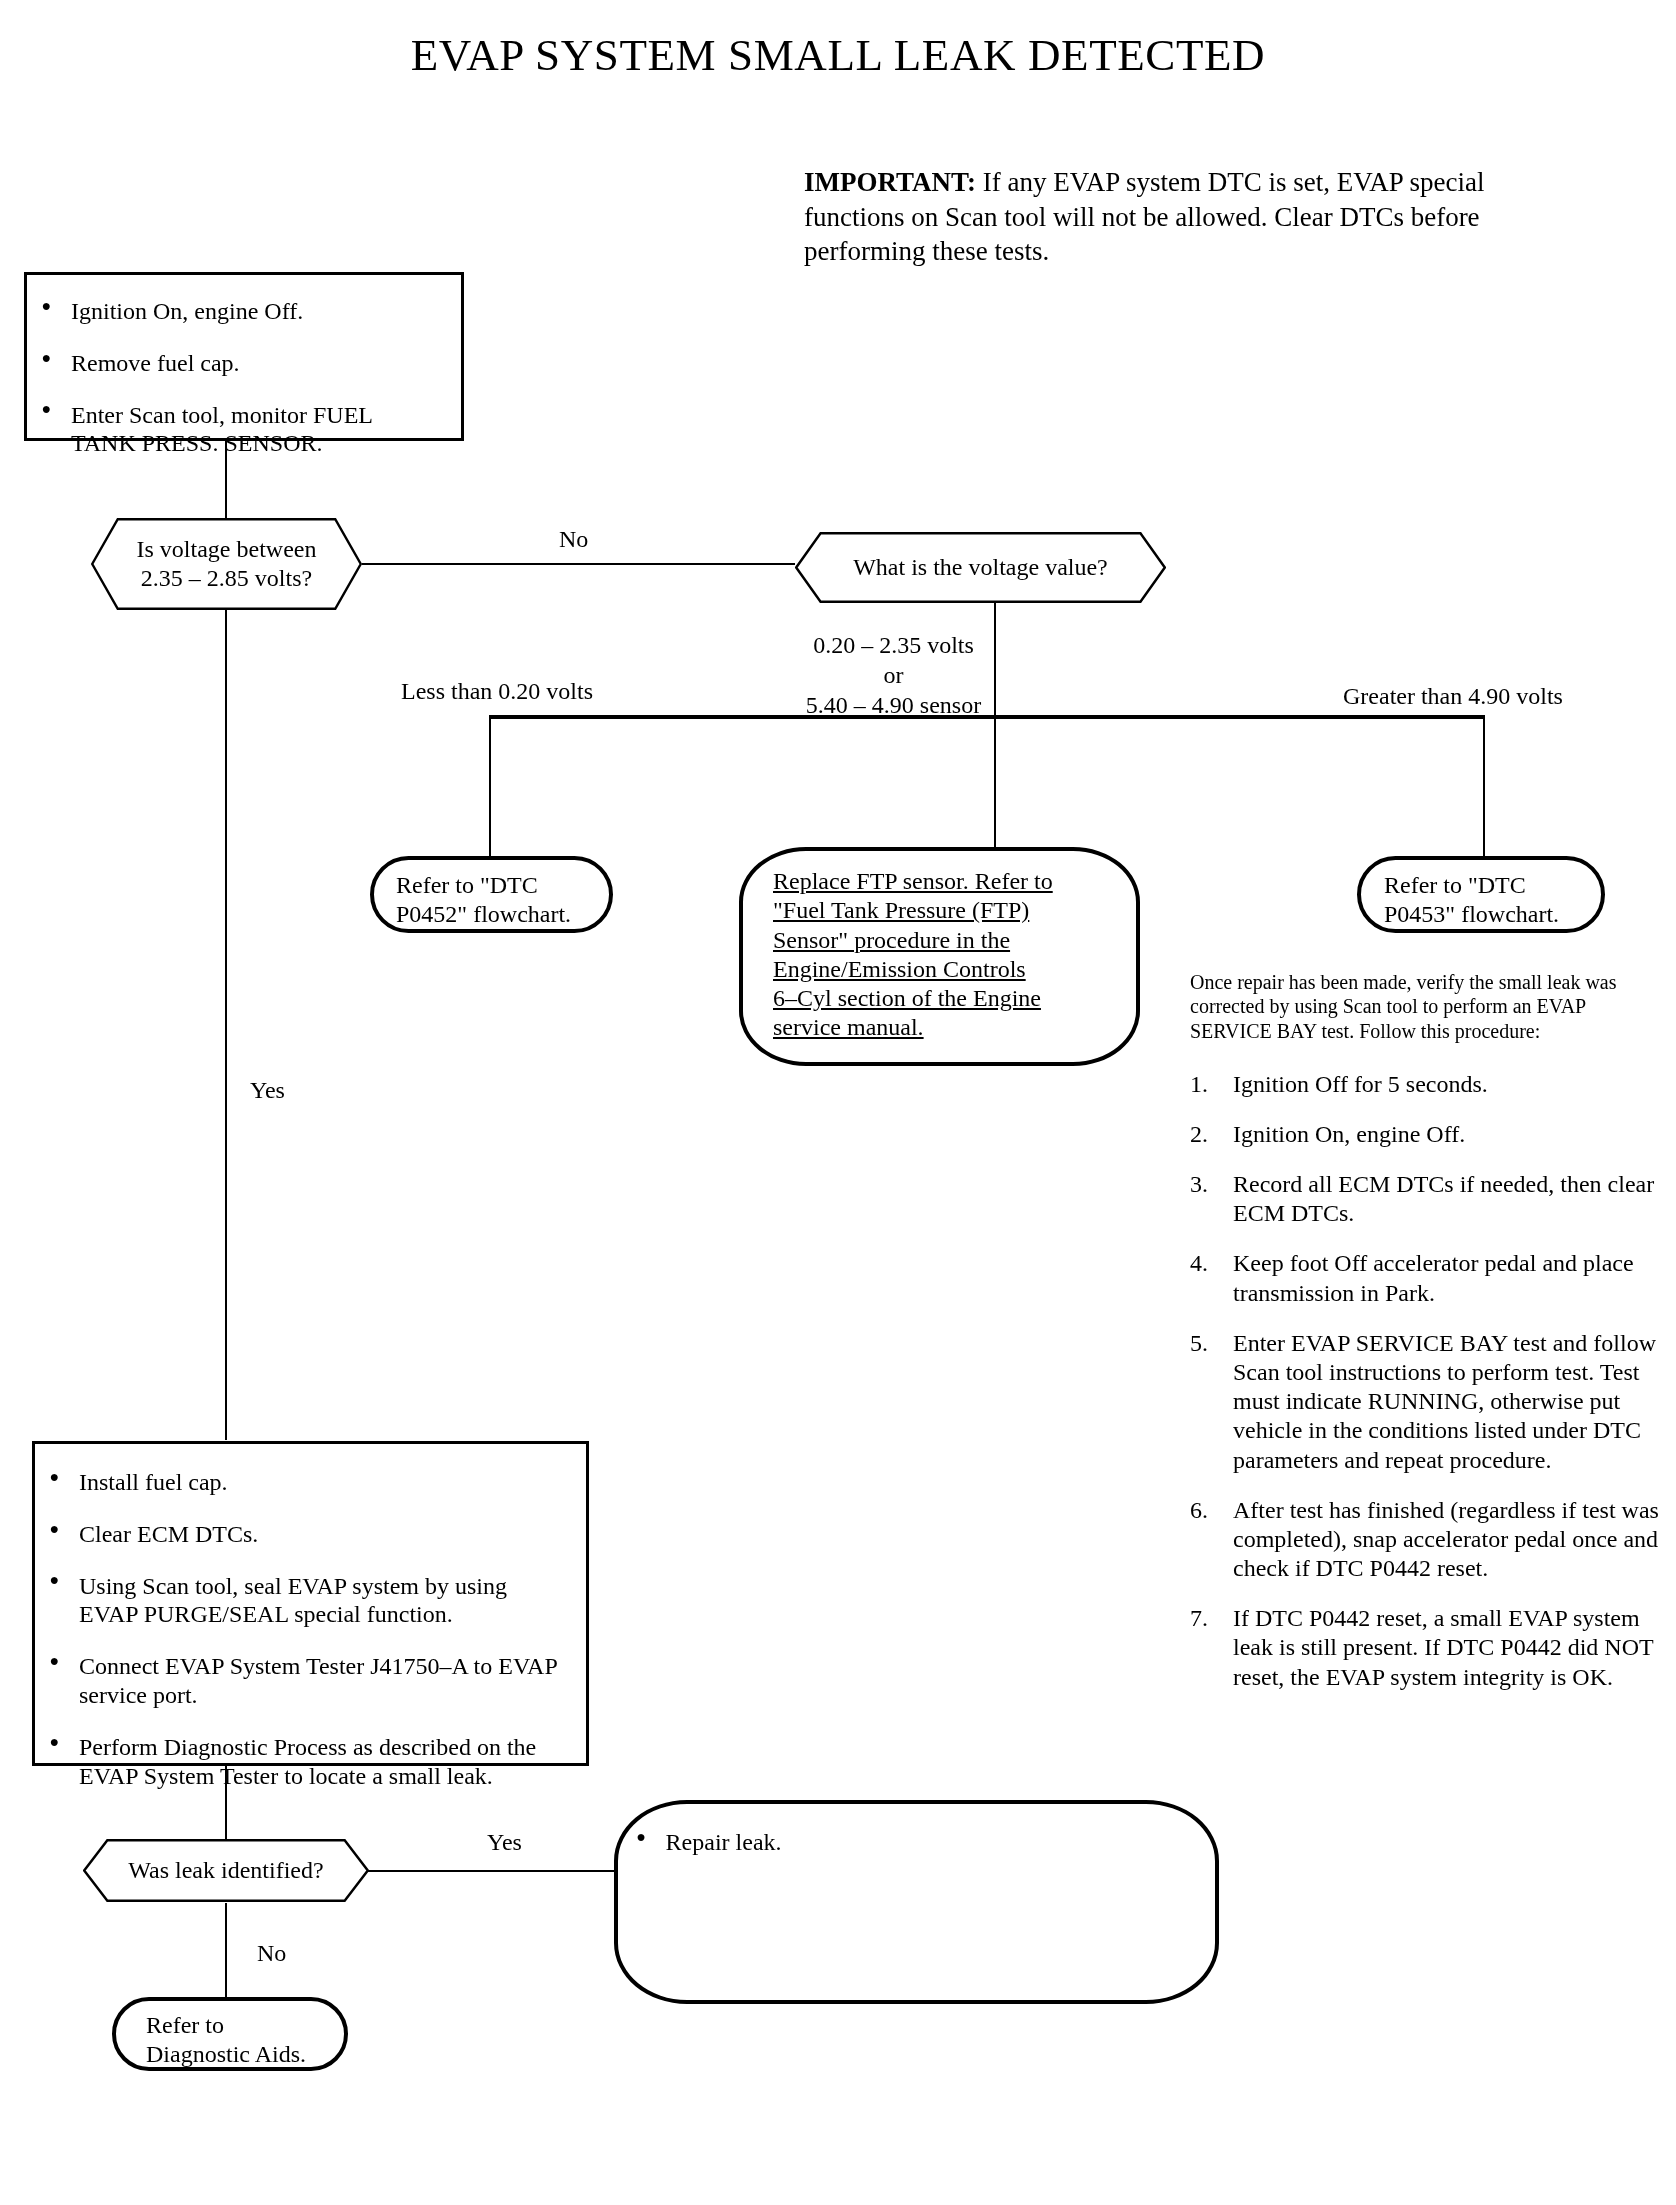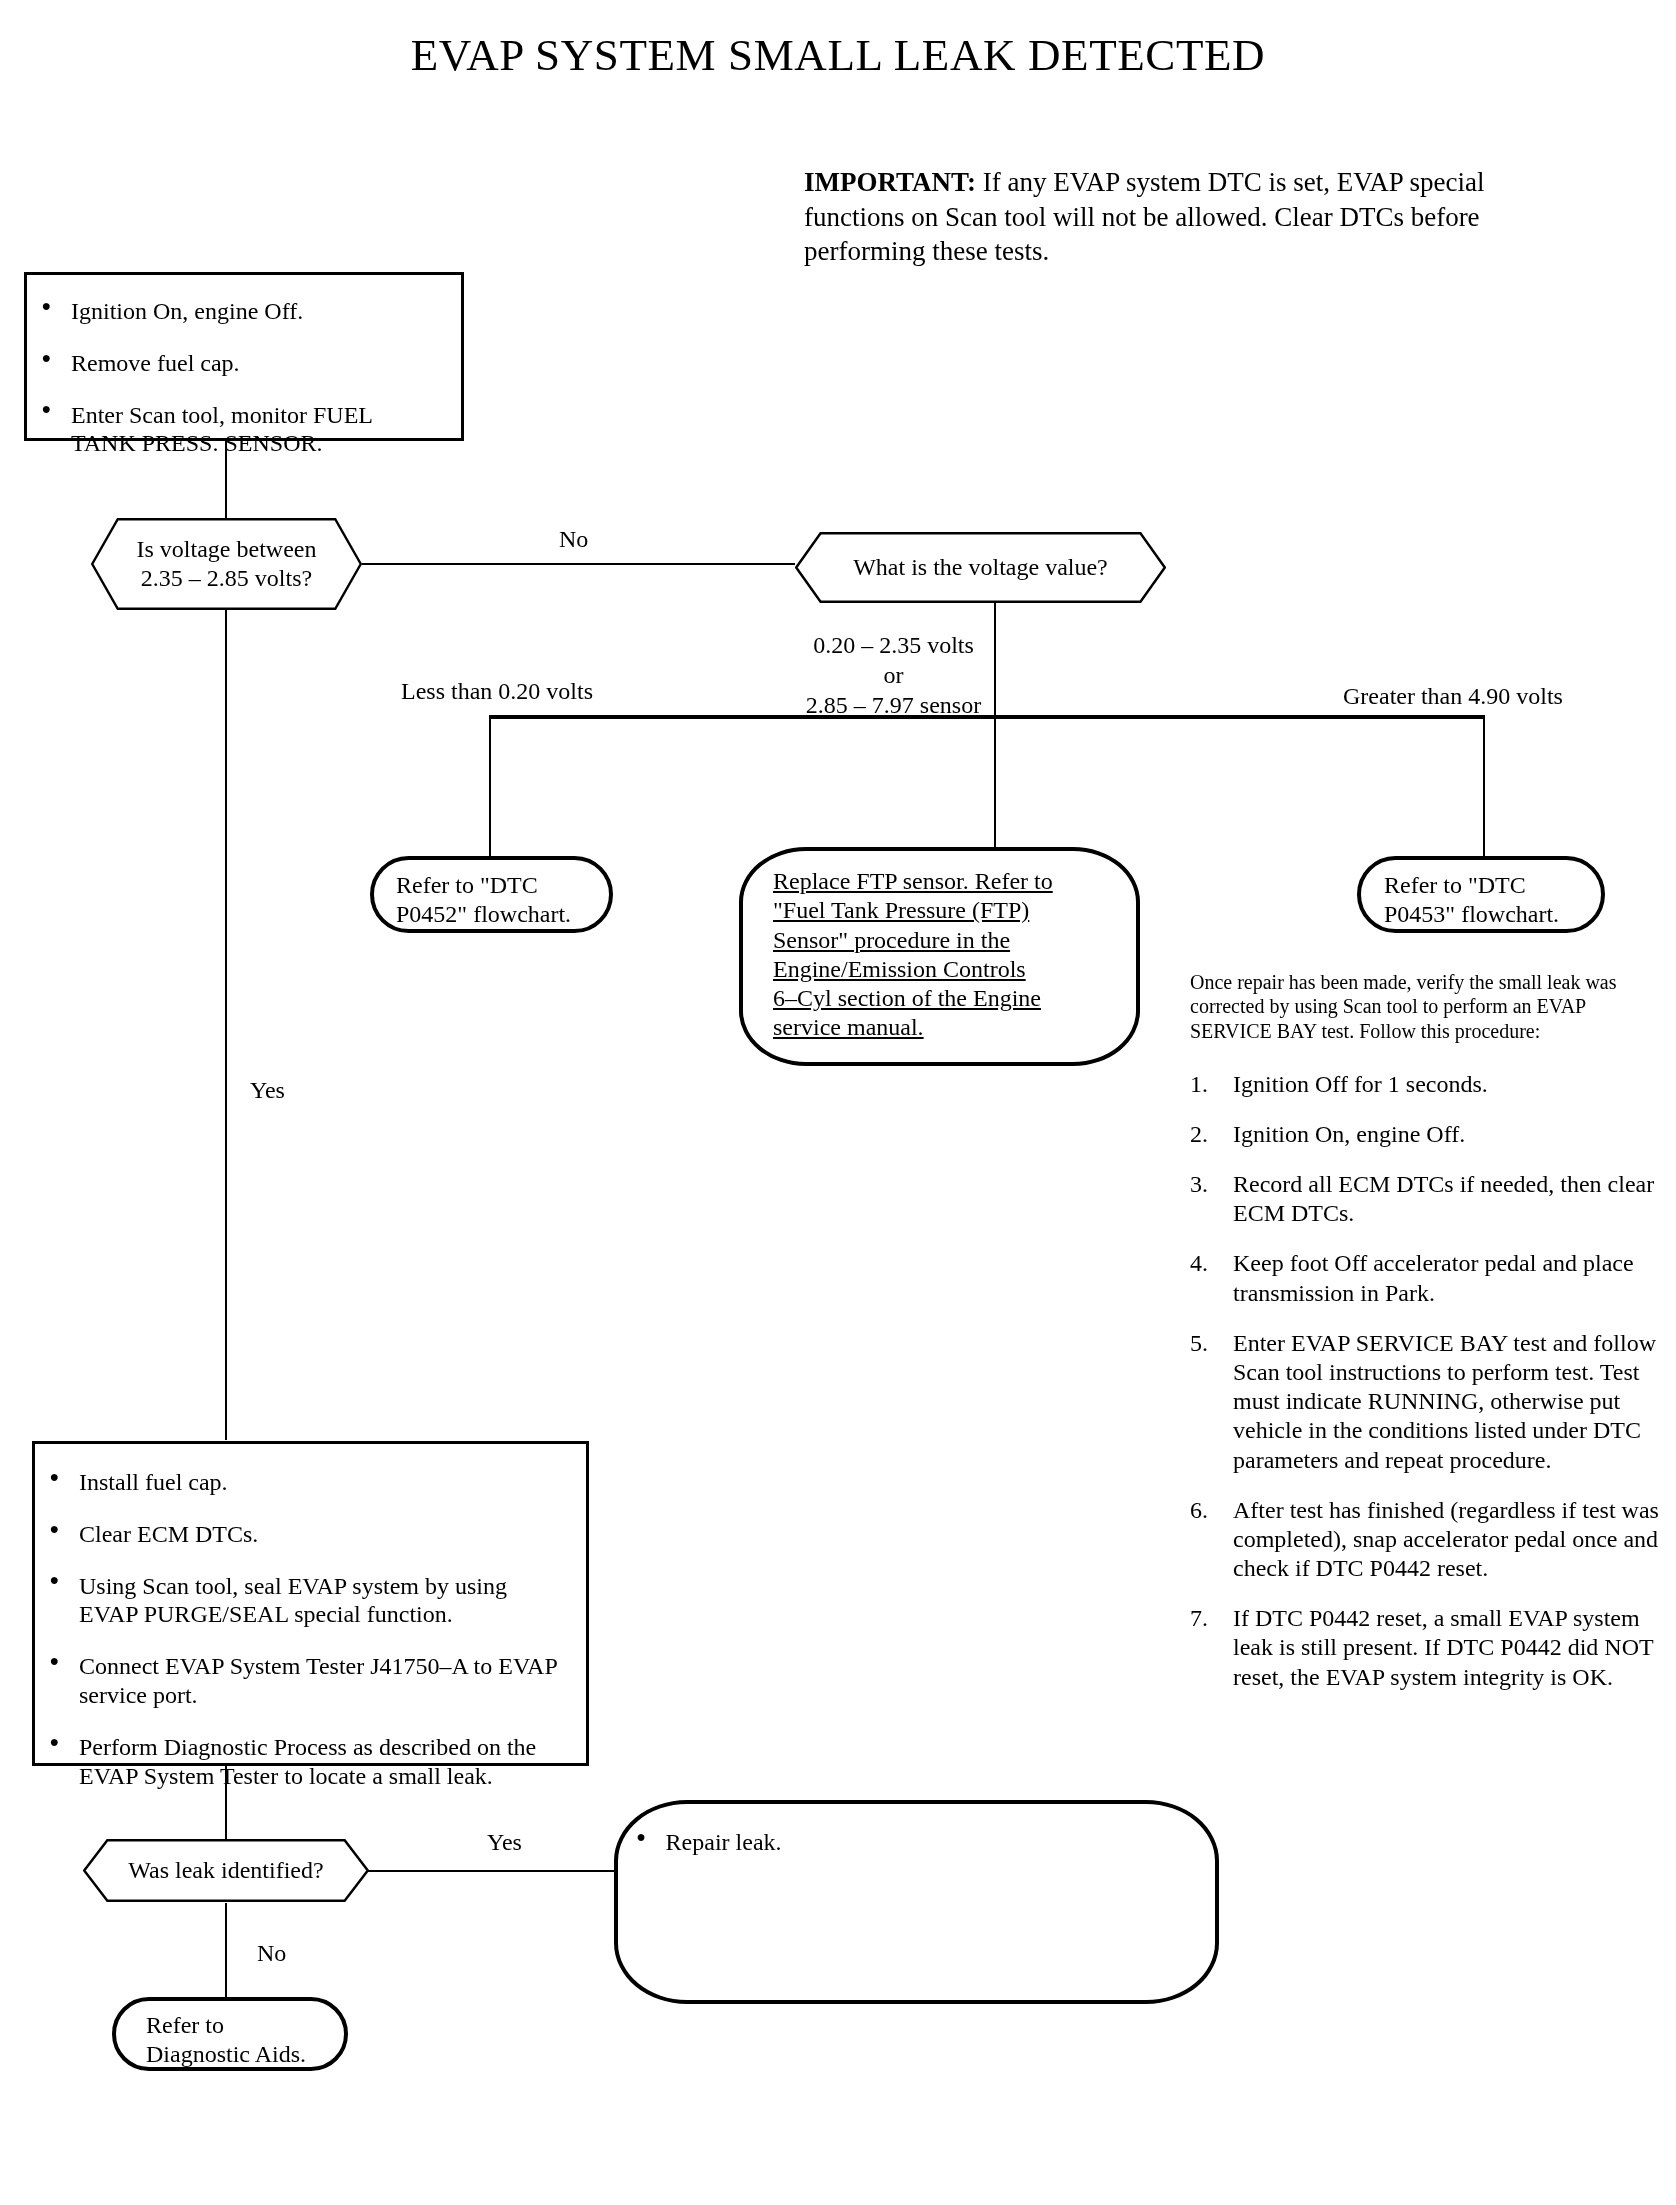--- a/index.html
+++ b/index.html
@@ -165,21 +165,21 @@
   </div>
 
   <div class="vline" style="left:225px;top:610px;height:830px;"></div>
   <div class="elabel" style="left:250px;top:1075px;">Yes</div>
 
   <div class="vline" style="left:994px;top:602px;height:113px;"></div>
 
   <div class="elabel" style="left:401px;top:676px;">Less than 0.20 volts</div>
   <div class="elabel ctr" style="left:790px;top:630px;width:207px;white-space:pre-line;">0.20 – 2.35 volts
 or
-2.85 – 7.97 sensor</div>
+5.40 – 4.90 sensor</div>
   <div class="elabel" style="left:1343px;top:681px;">Greater than 4.90 volts</div>
 
   <div class="hline thick" style="left:489px;top:715px;width:996px;"></div>
   <div class="vline" style="left:489px;top:715px;height:142px;"></div>
   <div class="vline" style="left:994px;top:715px;height:142px;"></div>
   <div class="vline" style="left:1483px;top:715px;height:142px;"></div>
 
   <div class="roundbox pill" style="left:370px;top:856px;width:243px;height:77px;">
     <div class="boxtext" style="white-space:pre-line;padding:11px 0 0 22px;">Refer to "DTC
 P0452" flowchart.</div>
@@ -195,21 +195,21 @@
   </div>
 
   <div class="roundbox pill" style="left:1357px;top:856px;width:248px;height:77px;">
     <div class="boxtext" style="white-space:pre-line;padding:11px 0 0 23px;">Refer to "DTC
 P0453" flowchart.</div>
   </div>
 
   <div class="textblock" style="left:1190px;top:970px;width:480px;">
     <div style="font-size:20px;line-height:1.22;margin-bottom:27px;">Once repair has been made, verify the small leak was corrected by using Scan tool to perform an EVAP SERVICE BAY test.  Follow this procedure:</div>
     <ol class="nl">
-      <li><span class="num">1.</span><span>Ignition Off for 1 seconds.</span></li>
+      <li><span class="num">1.</span><span>Ignition Off for 5 seconds.</span></li>
       <li><span class="num">2.</span><span>Ignition On, engine Off.</span></li>
       <li><span class="num">3.</span><span>Record all ECM DTCs if needed, then clear ECM DTCs.</span></li>
       <li><span class="num">4.</span><span>Keep foot Off accelerator pedal and place transmission in Park.</span></li>
       <li><span class="num">5.</span><span>Enter EVAP SERVICE BAY test and follow Scan tool instructions to perform test. Test must indicate RUNNING, otherwise put vehicle in the conditions listed under DTC parameters and repeat procedure.</span></li>
       <li><span class="num">6.</span><span>After test has finished (regardless if test was completed), snap accelerator pedal once and check if DTC P0442 reset.</span></li>
       <li><span class="num">7.</span><span>If DTC P0442 reset, a small EVAP system leak is still present. If DTC P0442 did NOT reset, the EVAP system integrity is OK.</span></li>
     </ol>
   </div>
 
   <div class="rectbox" style="left:32px;top:1441px;width:557px;height:325px;">

